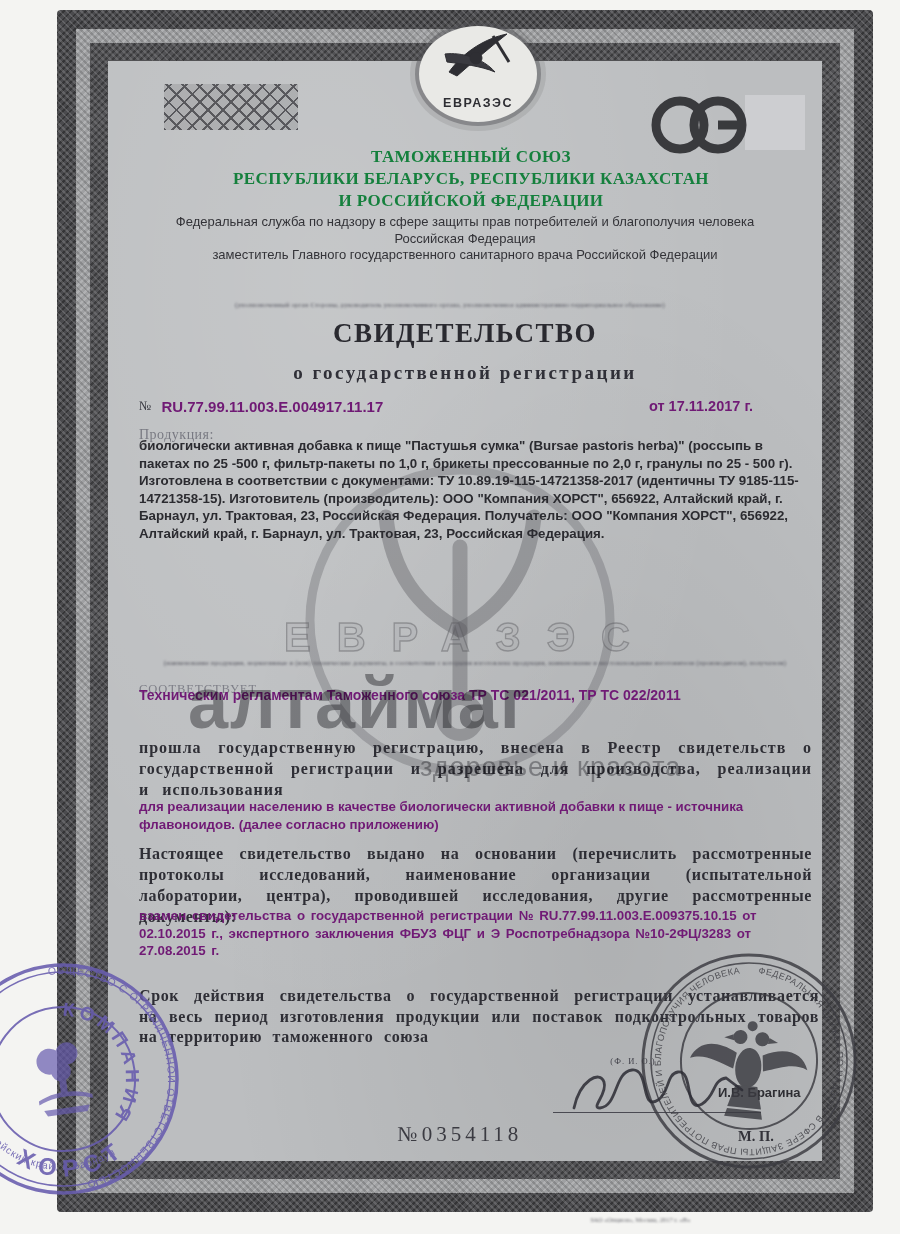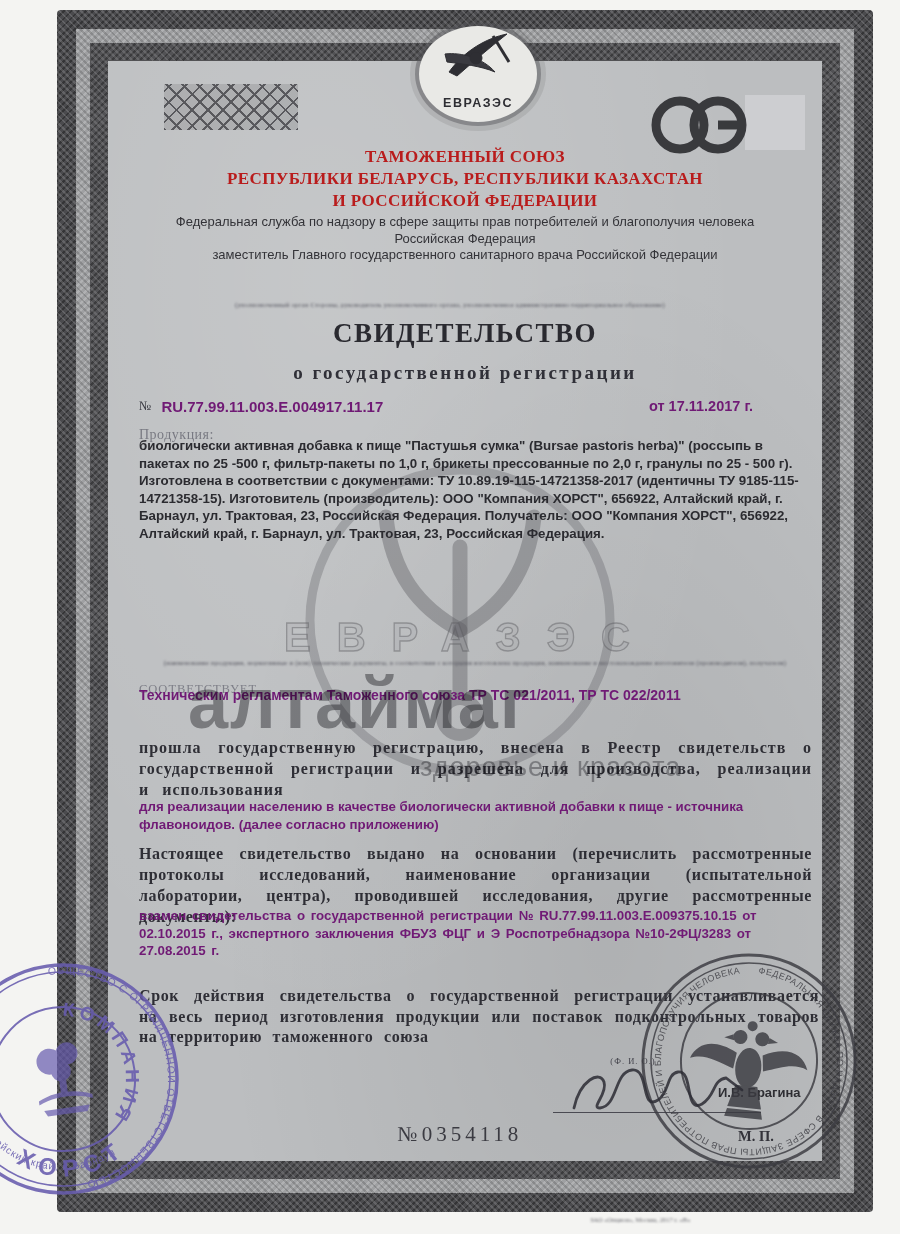--- a/index.html
+++ b/index.html
@@ -23,21 +23,21 @@
   .abs{position:absolute;}
   .serif{font-family:"Liberation Serif",serif;color:#2c2c31;}
   .sans{font-family:"Liberation Sans",sans-serif;color:#701a75;}
   .b{font-weight:bold;}
   .ctr{text-align:center;}
   .just{text-align:justify;}
   .soft{filter:blur(.35px);}
   .soft2{filter:blur(.8px);}
   .z3{z-index:3;}
   
-  .hdr-union{left:110px;top:146px;width:710px;font-size:17px;line-height:22px;letter-spacing:.4px;color:#b91c1c;}
+  .hdr-union{left:116px;top:146px;width:710px;font-size:17px;line-height:22px;letter-spacing:.4px;color:#15803d;}
   .hdr-agency{left:100px;top:214px;width:730px;font-size:13px;line-height:16.5px;color:#333338;}
   .fineprint{font-size:6.5px;color:#50505a;letter-spacing:.3px;}
   .title{left:110px;top:318px;width:710px;font-size:27px;letter-spacing:1.5px;color:#2a2a30;}
   .subtitle{left:110px;top:362px;width:710px;font-size:19px;letter-spacing:2.5px;color:#303038;}
   .numrow{left:139px;top:398px;width:672px;display:flex;}
   .numlbl{font-size:13px;color:#3a3a42;margin-right:10px;}
   .numval{font-size:15px;}
   .dateval{font-size:14.5px;margin-left:auto;margin-right:58px;}
   .prod-label{left:139px;top:427px;font-size:14px;color:rgba(60,60,75,.55);letter-spacing:.5px;}
   .prod-text{left:139px;top:437px;width:668px;font-size:13.3px;line-height:17.6px;color:#2b2b30;}

